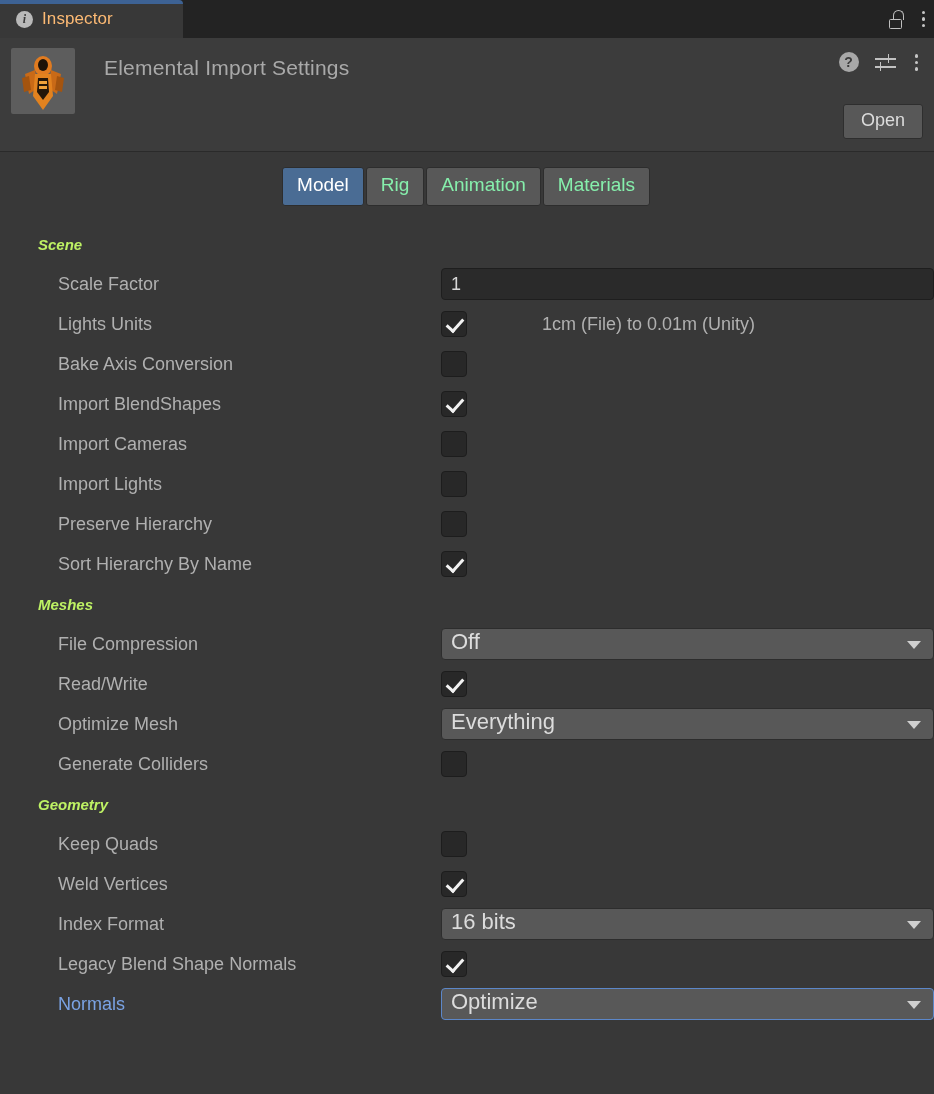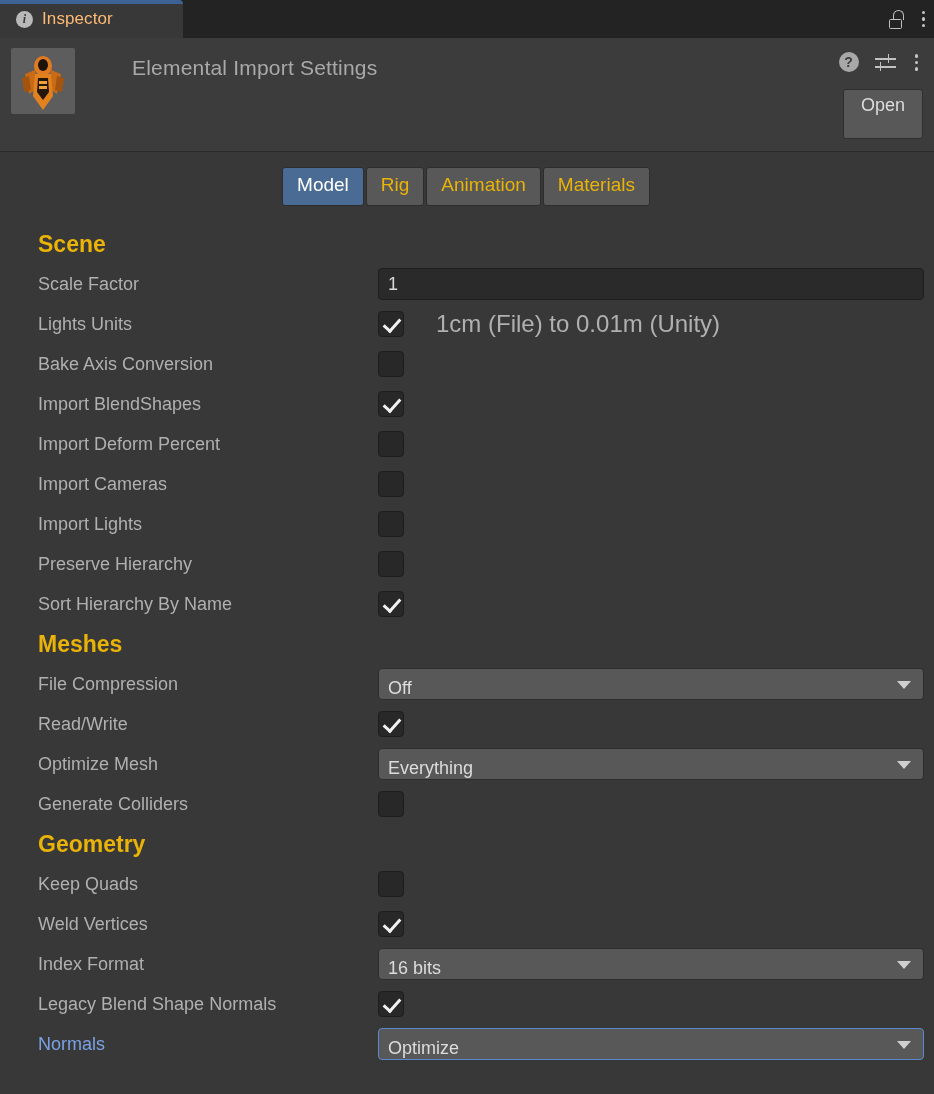--- a/index.html
+++ b/index.html
@@ -83,21 +83,20 @@
   .kebab i { width: 3.5px; height: 3.5px; border-radius: 50%; background: #c6c6c6; display: block; }
 
   
   .asset-header {
     height: 114px;
     background: #3c3c3c;
     position: relative;
     display: flex;
     padding: 10px 0 0 0;
     border-bottom: 1px solid #2a2a2a;
-    gap: 28px;
   }
   .thumb {
     width: 64px; height: 66px;
     margin-left: 11px;
     background: #5d5d5d;
     border-radius: 2px;
     flex: none;
     position: relative;
     overflow: hidden;
   }
@@ -129,65 +128,67 @@
   .preset-icon .k1 { left: 13px; top: 1px; width: 1.8px; height: 9px; }
   .preset-icon .k2 { left: 5px; top: 9px; width: 1.8px; height: 9px; }
   .open-btn {
     position: absolute;
     right: 11px; bottom: 12px;
     background: #585858;
     border: 1px solid #2e2e2e;
     border-radius: 3px;
     color: #dcdcdc;
     font-size: 18px;
-    padding: 5px 17px 22px;
+    padding: 5px 17px 7px;
     cursor: pointer;
     margin-left: 31px;
   }
 
   
   .body-area {
     background: #383838;
     padding-top: 15px;
     height: calc(1094px - 38px - 115px);
   }
 
   
   .mode-tabs {
     display: flex;
     justify-content: center;
     margin-bottom: 18px;
   }
   .mode-tab {
     background: #585858;
     border: 1px solid #2d2d2d;
-    color: #eab308;
+    color: #86efac;
     font-size: 19px;
     padding: 6px 14px 9px;
     cursor: pointer;
     margin-right: 2px;
     border-radius: 3px;
   }
   .mode-tab.active { background: #4a6c94; color: #ffffff; }
 
   
   .section-head {
-    font-size: 23px;
+    font-size: 15px;
     font-weight: bold;
-    color: #eab308;
+    color: #bef264;
     padding: 6px 0 6px 38px;
     height: 40px;
     display: flex;
     align-items: center;
+    font-style: italic;
   }
   .row {
     height: 40px;
     display: flex;
     align-items: center;
-    padding-left: 38px;
+    padding-left: 58px;
+    gap: 43px;
   }
   .row-label {
     width: 340px;
     font-size: 18px;
     color: #b0b0b0;
     flex: none;
   }
   .row.highlight .row-label { color: #7aa2e3; }
 
   .checkbox {
@@ -203,21 +204,21 @@
     content: "";
     position: absolute;
     left: 8px; top: 3px;
     width: 7px; height: 14px;
     border: solid #f2f2f2;
     border-width: 0 3px 3px 0;
     transform: rotate(42deg);
   }
   .cb-note {
     margin-left: 32px;
-    font-size: 24px;
+    font-size: 18px;
     color: #b0b0b0;
   }
 
   .textfield {
     width: 546px;
     height: 32px;
     background: #2a2a2a;
     border: 1px solid #1e1e1e;
     border-radius: 4px;
     color: #d8d8d8;
@@ -228,23 +229,23 @@
     cursor: text;
   }
 
   .dropdown {
     width: 546px;
     height: 32px;
     background: #585858;
     border: 1px solid #2d2d2d;
     border-radius: 4px;
     color: #dcdcdc;
-    font-size: 18px;
-    display: flex;
-    align-items: flex-end;
+    font-size: 22px;
+    display: flex;
+    align-items: flex-start;
     padding: 0 9px;
     position: relative;
     cursor: pointer;
   }
   .dropdown.focused { border-color: #5c87c9; }
   .dropdown .arrow {
     position: absolute;
     right: 12px; top: 50%;
     margin-top: -3px;
     width: 0; height: 0;
@@ -326,24 +327,20 @@
       </div>
       <div class="row">
         <div class="row-label">Bake Axis Conversion</div>
         <div class="checkbox"></div>
       </div>
       <div class="row">
         <div class="row-label">Import BlendShapes</div>
         <div class="checkbox on"></div>
       </div>
       <div class="row">
-        <div class="row-label">Import Deform Percent</div>
-        <div class="checkbox"></div>
-      </div>
-      <div class="row">
         <div class="row-label">Import Cameras</div>
         <div class="checkbox"></div>
       </div>
       <div class="row">
         <div class="row-label">Import Lights</div>
         <div class="checkbox"></div>
       </div>
       <div class="row">
         <div class="row-label">Preserve Hierarchy</div>
         <div class="checkbox"></div>

